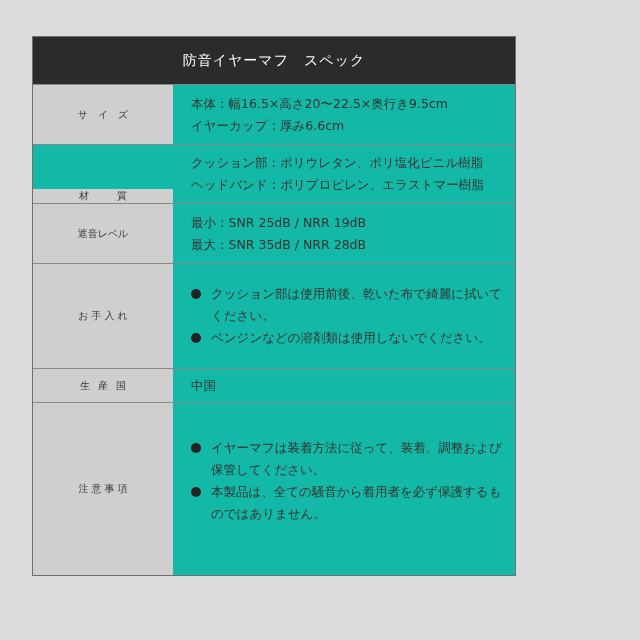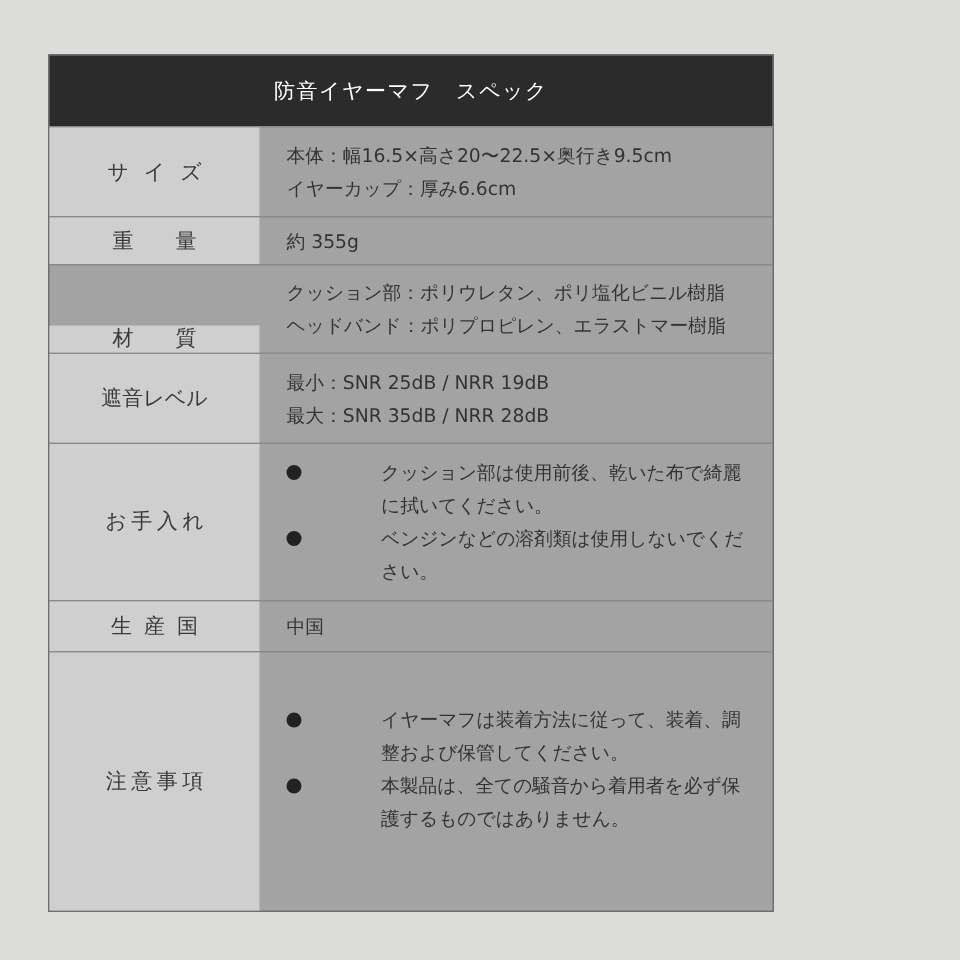--- a/index.html
+++ b/index.html
@@ -14,21 +14,21 @@
     font-family: "DejaVu Sans", "Liberation Sans", sans-serif;
     color: #333333;
     position: relative;
   }
   .spec-table {
     position: absolute;
     left: 32px;
     top: 36px;
     width: 484px;
     border: 1px solid #6e6e6e;
-    background: #a3a3a3;
+    background: #14b8a6;
     box-sizing: border-box;
   }
   .spec-header {
     height: 47px;
     background: #2b2b2b;
     color: #ffffff;
     display: flex;
     align-items: center;
     justify-content: center;
     font-size: 14px;
@@ -40,21 +40,21 @@
     box-sizing: border-box;
   }
   .spec-row:first-of-type { border-top: none; }
   .spec-label {
     width: 140px;
     flex: 0 0 140px;
     background: #cfcfcf;
     display: flex;
     align-items: center;
     justify-content: center;
-    font-size: 14px;
+    font-size: 10px;
     color: #3a3a3a;
     font-family: Liberation Serif, serif;
   }
   .spec-label .spaced { letter-spacing: 10px; padding-left: 10px; }
   .spec-label .wide { letter-spacing: 28px; padding-left: 28px; }
   .spec-label .mid { letter-spacing: 8px; padding-left: 8px; }
   .spec-label .tight { letter-spacing: 3px; padding-left: 3px; }
   .spec-value {
     flex: 1;
     padding: 7px 10px 7px 18px;
@@ -72,46 +72,38 @@
   }
   .bullet-dot {
     flex: 0 0 auto;
     width: 10px;
     height: 10px;
     border-radius: 50%;
     background: #222222;
     margin-top: 6px;
     margin-right: 10px;
   }
-  .bullet-text { flex: 1; margin-left: 43px; }
+  .bullet-text { flex: 1; }
 </style>
 </head>
 <body>
 
 <div class="spec-table">
   <div class="spec-header">防音イヤーマフ　スペック</div>
 
   <div class="spec-row" style="height:60px;">
     <div class="spec-label">
         <span class="spaced">サイズ</span>
       </div>
     <div class="spec-value">
       <div>本体：幅16.5×高さ20〜22.5×奥行き9.5cm</div>
       <div>イヤーカップ：厚み6.6cm</div>
     </div>
   </div>
 
-  <div class="spec-row" style="height:32px;">
-    <div class="spec-label">
-        <span class="wide">重量</span>
-      </div>
-    <div class="spec-value" style="padding-top:0;padding-bottom:0;">
-      <div>約 355g</div>
-    </div>
-  </div>
 
   <div class="spec-row" style="height:59px;align-items:flex-end;">
     <div class="spec-label">
         <span class="wide">材質</span>
       </div>
     <div class="spec-value">
       <div>クッション部：ポリウレタン、ポリ塩化ビニル樹脂</div>
       <div>ヘッドバンド：ポリプロピレン、エラストマー樹脂</div>
     </div>
   </div>

